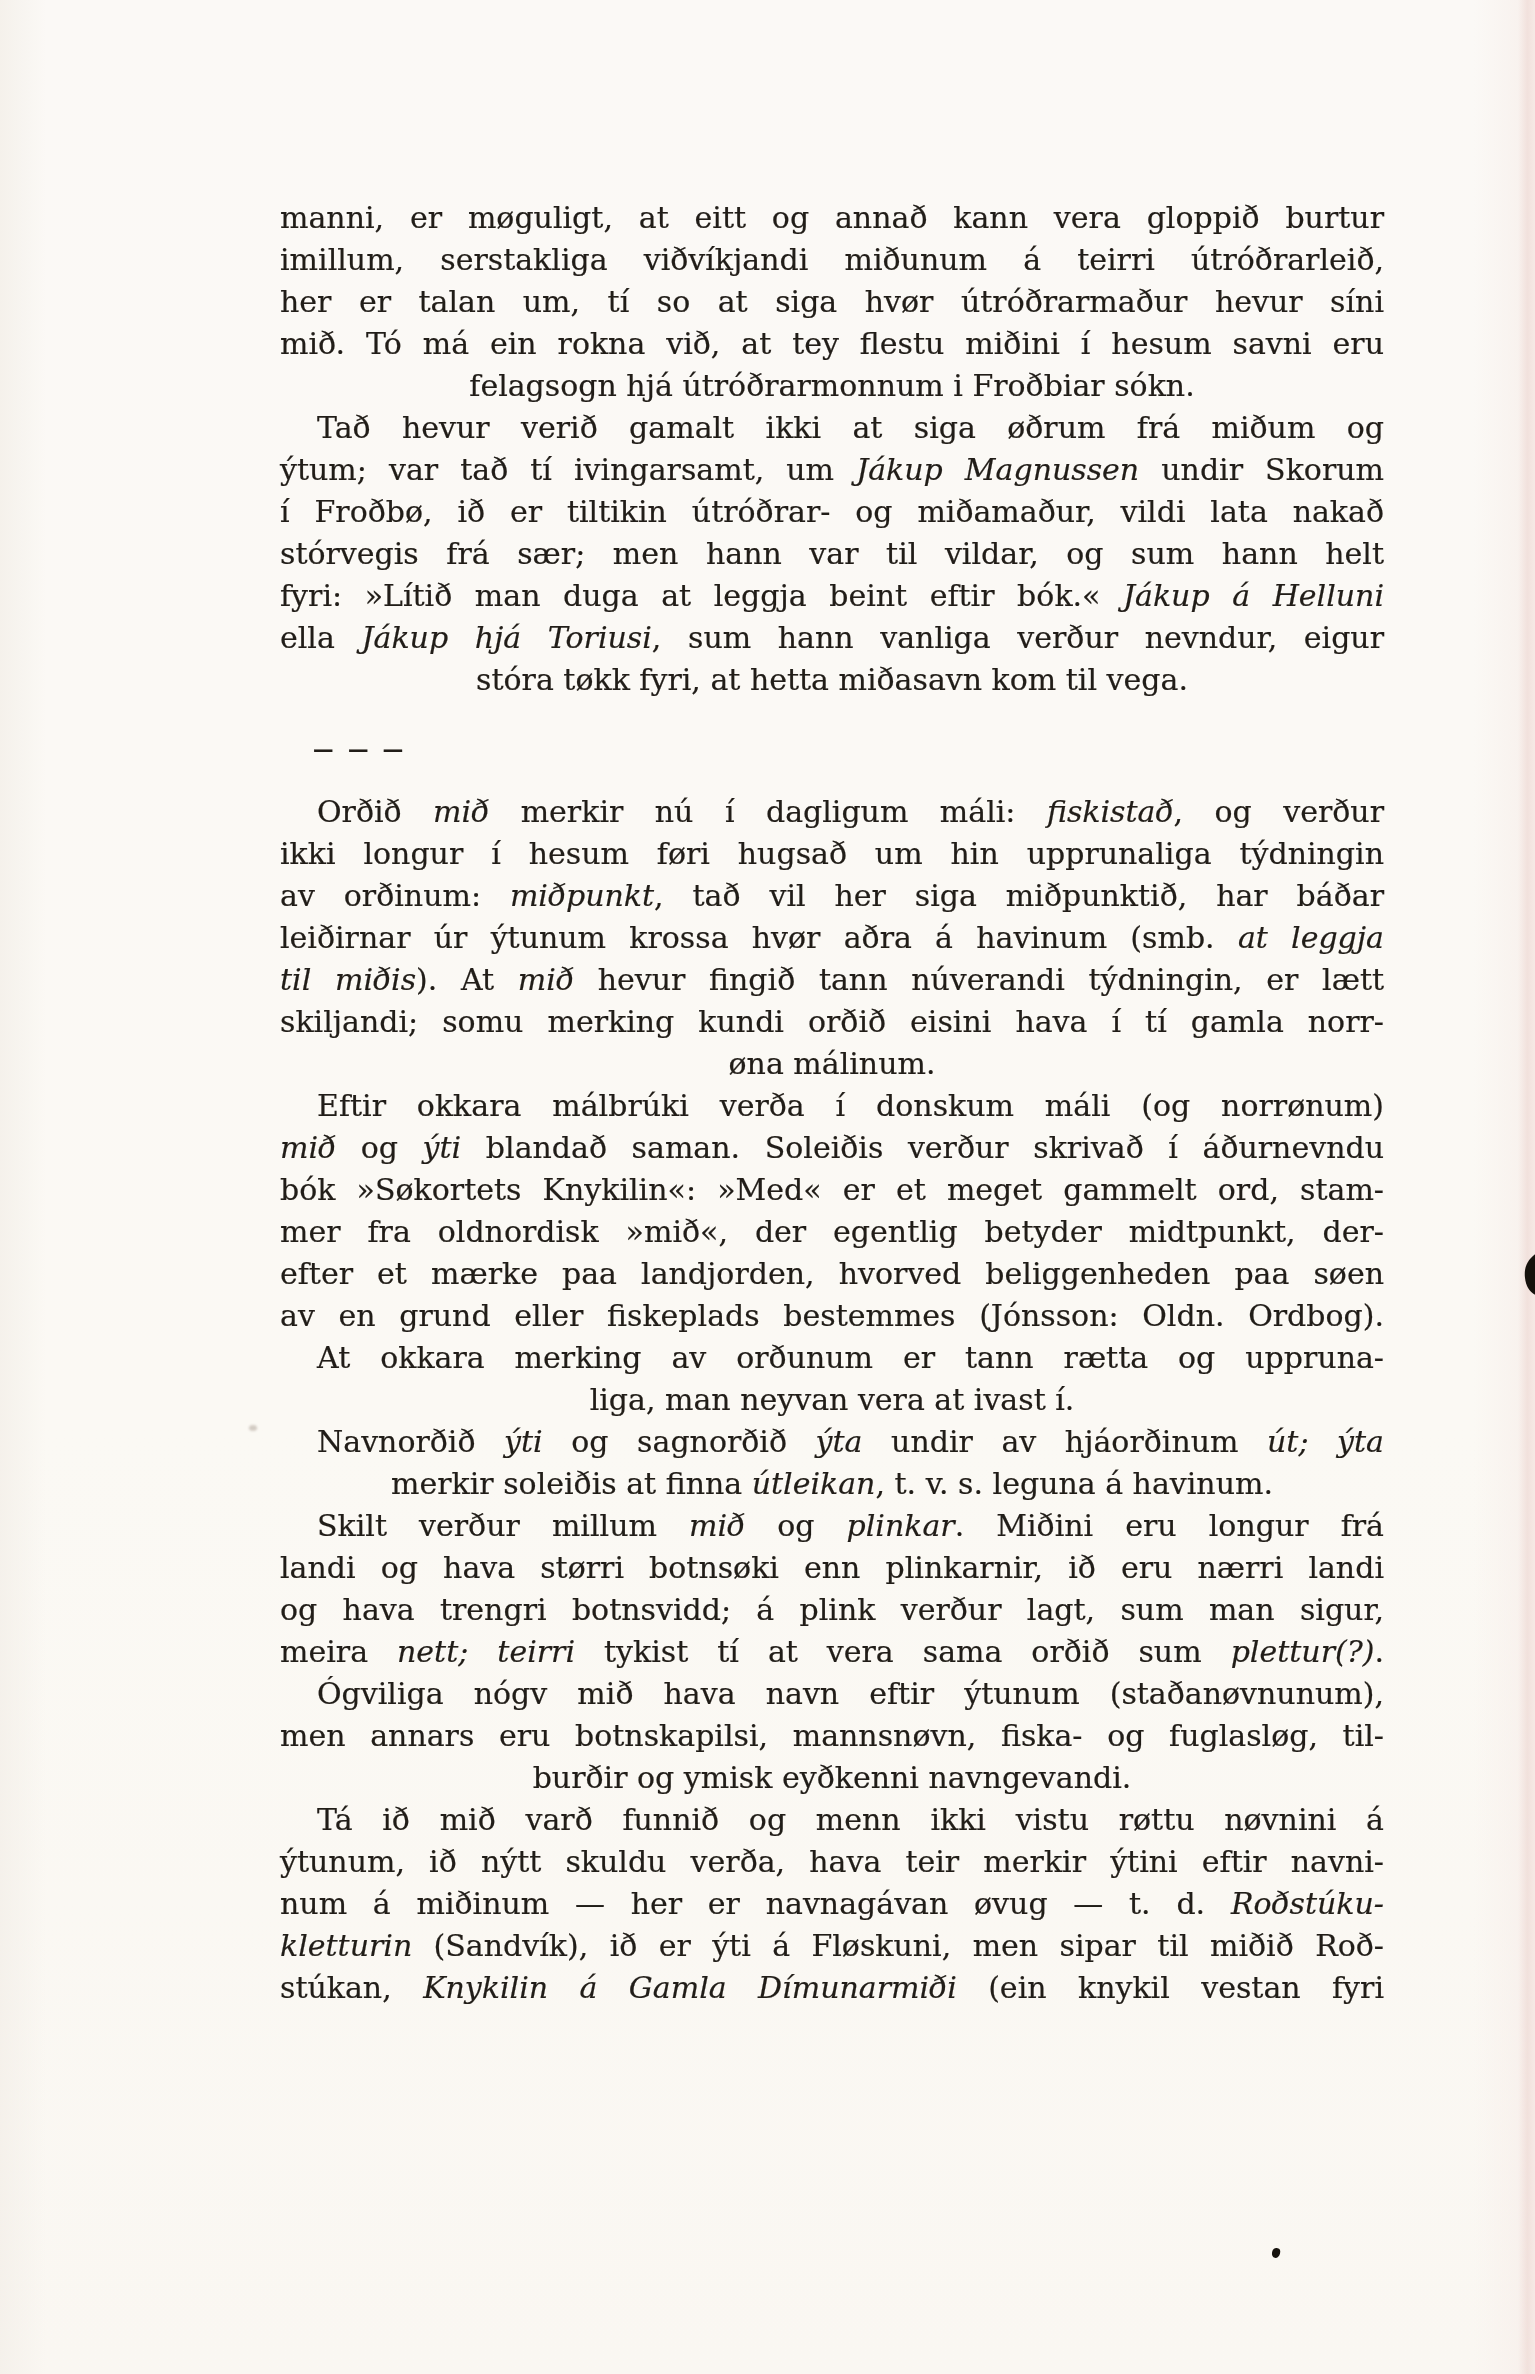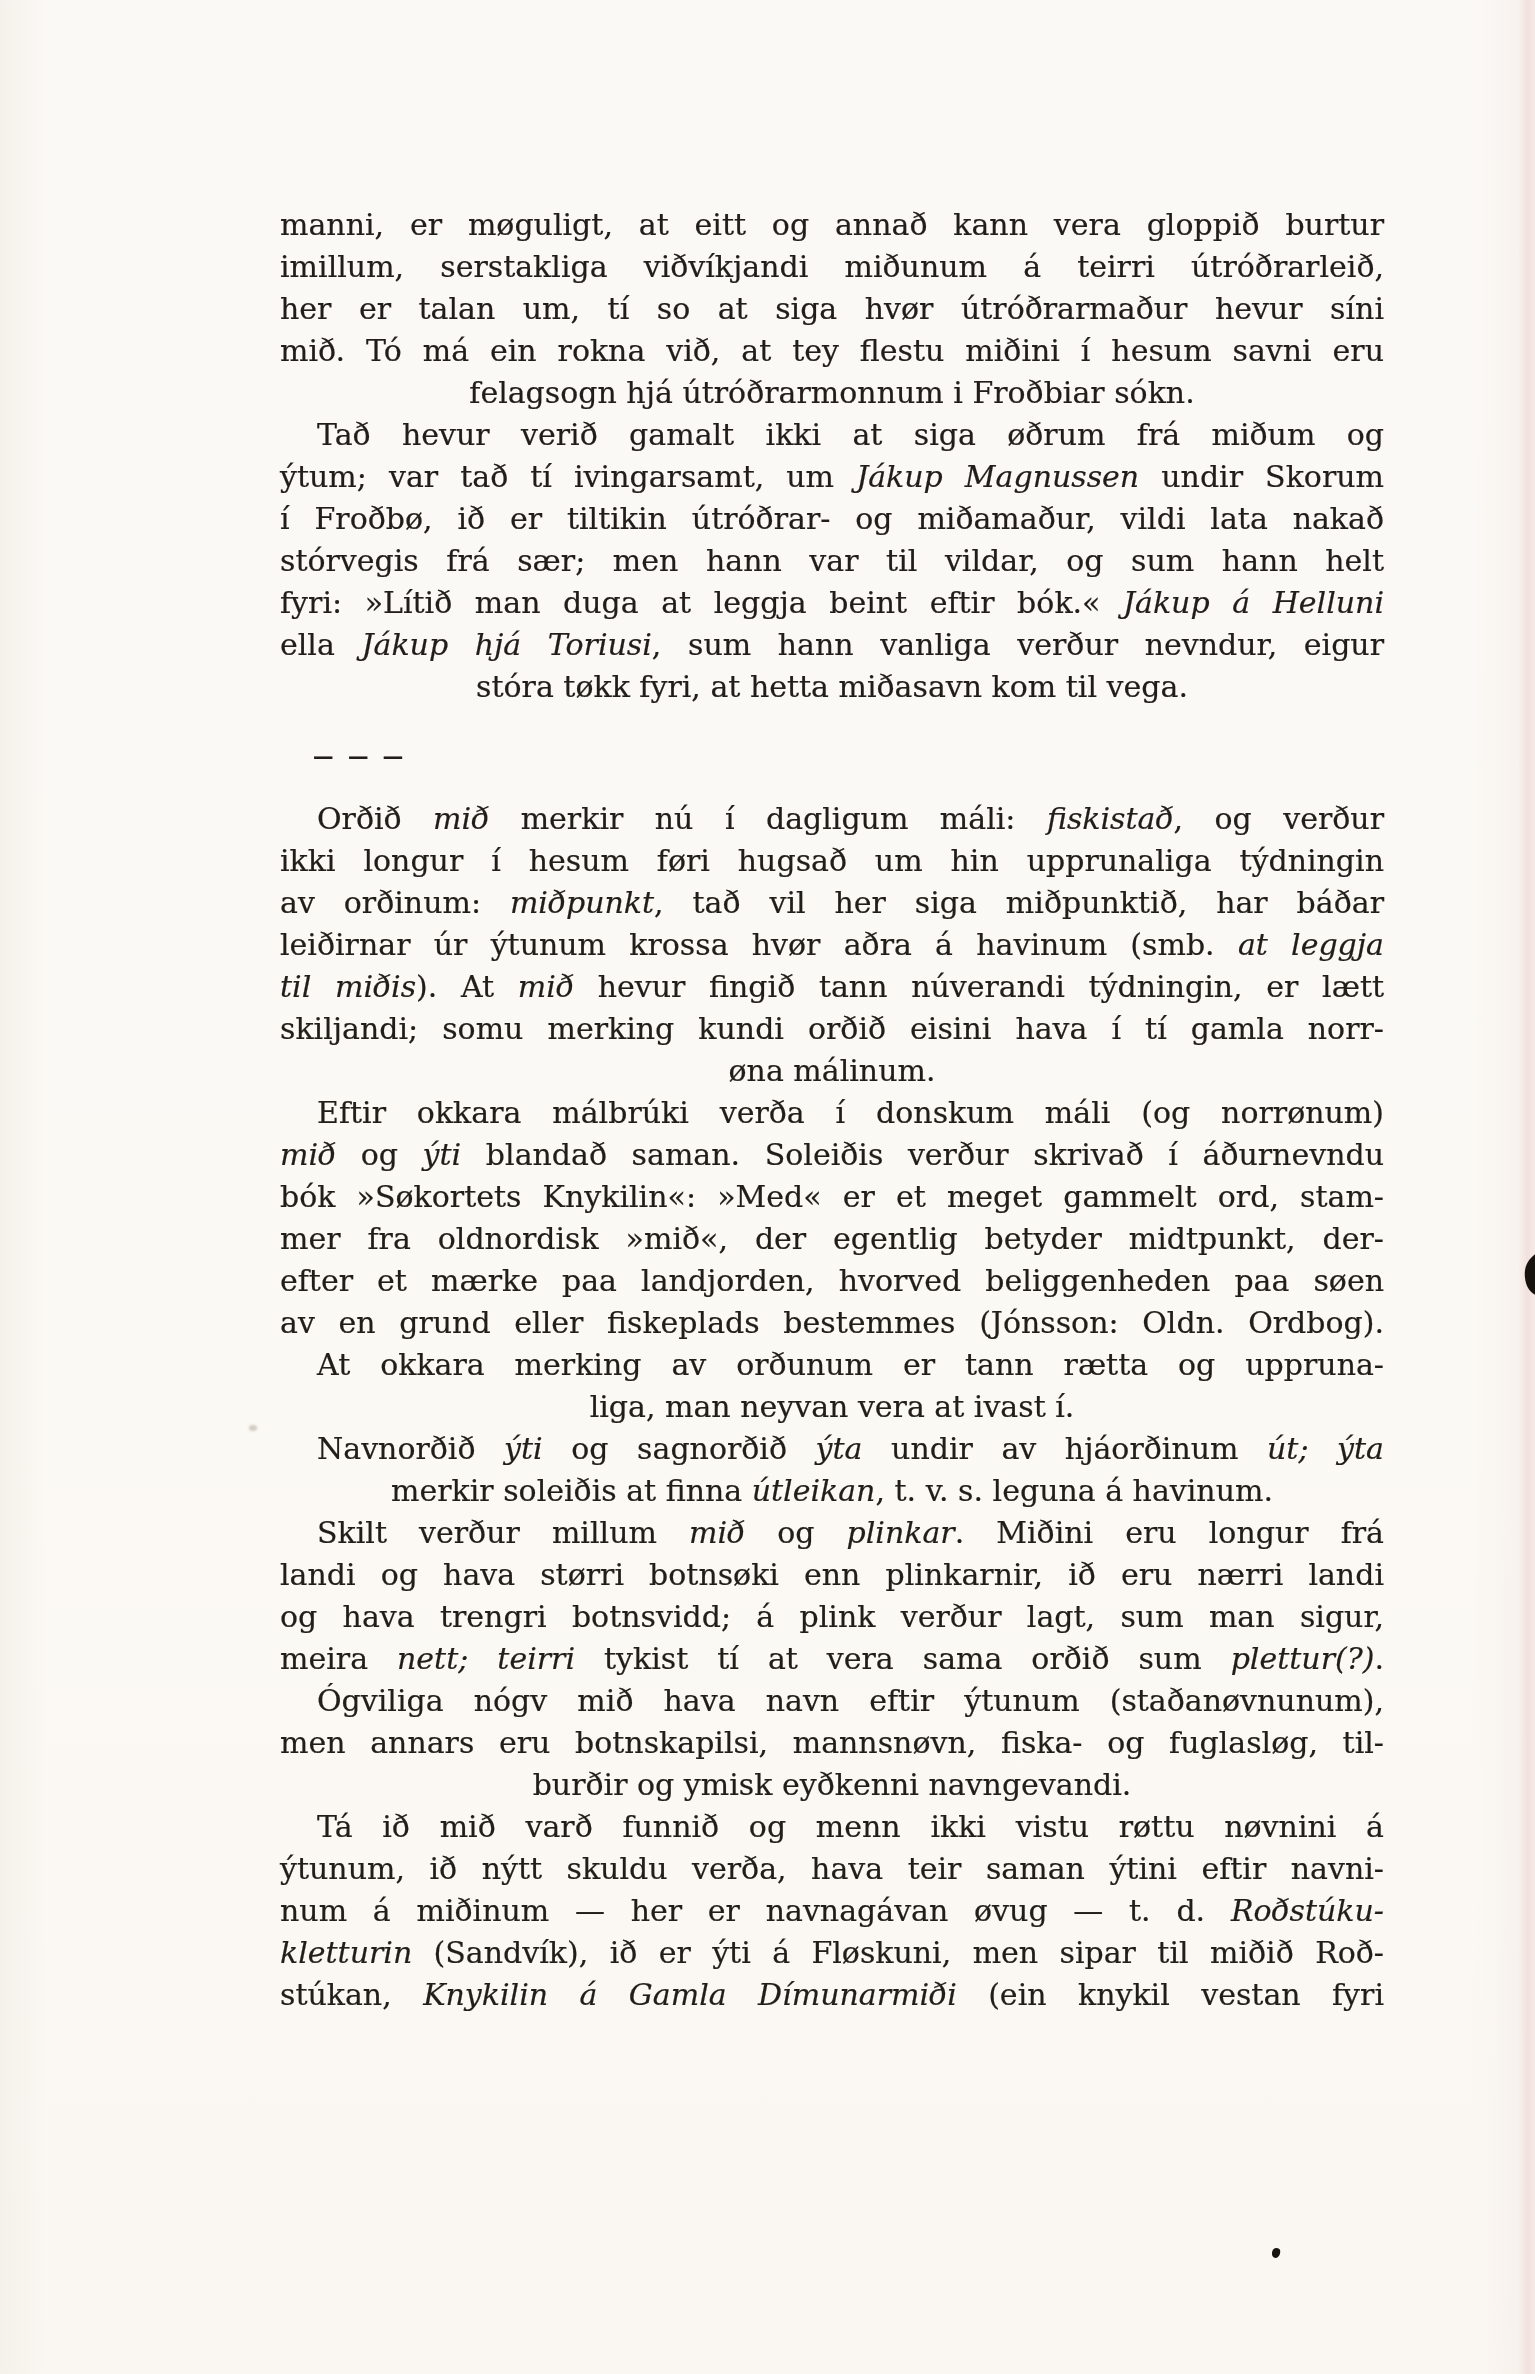--- a/index.html
+++ b/index.html
@@ -21,21 +21,21 @@
   }
   #edge-band {
     position: absolute;
     top: 0; right: 0;
     width: 16.7px; height: 100%;
     background: linear-gradient(to right, rgba(238,216,211,0) 0%, rgba(236,212,207,0.55) 55%, rgba(246,233,229,0.9) 100%);
   }
   #text-block {
     position: absolute;
     left: 280px;
-    top: 204px;
+    top: 197px;
     width: 1104px;
     color: #211d18;
     font-size: 30px;
     line-height: 42px;
     -webkit-text-stroke: 0.2px #211d18;
   }
   .line {
     height: 42px;
     white-space: nowrap;
     overflow: visible;
@@ -124,21 +124,21 @@
       <div class="line just indent"><span>Navnorðið </span><i>ýti</i><span> og sagnorðið </span><i>ýta</i><span> undir av hjáorðinum </span><i>út;</i><span> </span><i>ýta</i></div>
       <div class="line nojust"><span>merkir soleiðis at finna </span><i>útleikan</i><span>, t. v. s. leguna á havinum.</span></div>
       <div class="line just indent"><span>Skilt verður millum </span><i>mið</i><span> og </span><i>plinkar</i><span>. Miðini eru longur frá</span></div>
       <div class="line just"><span>landi og hava størri botnsøki enn plinkarnir, ið eru nærri landi</span></div>
       <div class="line just"><span>og hava trengri botnsvidd; á plink verður lagt, sum man sigur,</span></div>
       <div class="line just"><span>meira </span><i>nett;</i><span> </span><i>teirri</i><span> tykist tí at vera sama orðið sum </span><i>plettur(?)</i><span>.</span></div>
       <div class="line just indent"><span>Ógviliga nógv mið hava navn eftir ýtunum (staðanøvnunum),</span></div>
       <div class="line just"><span>men annars eru botnskapilsi, mannsnøvn, fiska- og fuglasløg, til-</span></div>
       <div class="line nojust"><span>burðir og ymisk eyðkenni navngevandi.</span></div>
       <div class="line just indent"><span>Tá ið mið varð funnið og menn ikki vistu røttu nøvnini á</span></div>
-      <div class="line just"><span>ýtunum, ið nýtt skuldu verða, hava teir saman ýtini eftir navni-</span></div>
+      <div class="line just"><span>ýtunum, ið nýtt skuldu verða, hava teir merkir ýtini eftir navni-</span></div>
       <div class="line just"><span>num á miðinum — her er navnagávan øvug — t. d. </span><i>Roðstúku-</i></div>
       <div class="line just"><i>kletturin</i><span> (Sandvík), ið er ýti á Fløskuni, men sipar til miðið Roð-</span></div>
       <div class="line just"><span>stúkan, </span><i>Knykilin á Gamla Dímunarmiði</i><span> (ein knykil vestan fyri</span></div>
     </div>
 
   <svg id="page-edge-mark" viewBox="0 0 12 44" xmlns="http://www.w3.org/2000/svg">
     <path d="M12,0 C3,7 0,15 1,25 C2,35 6,41 12,44 L12,0 Z" fill="#16120d"></path>
   </svg>
 
   <div id="ink-dot"></div>

